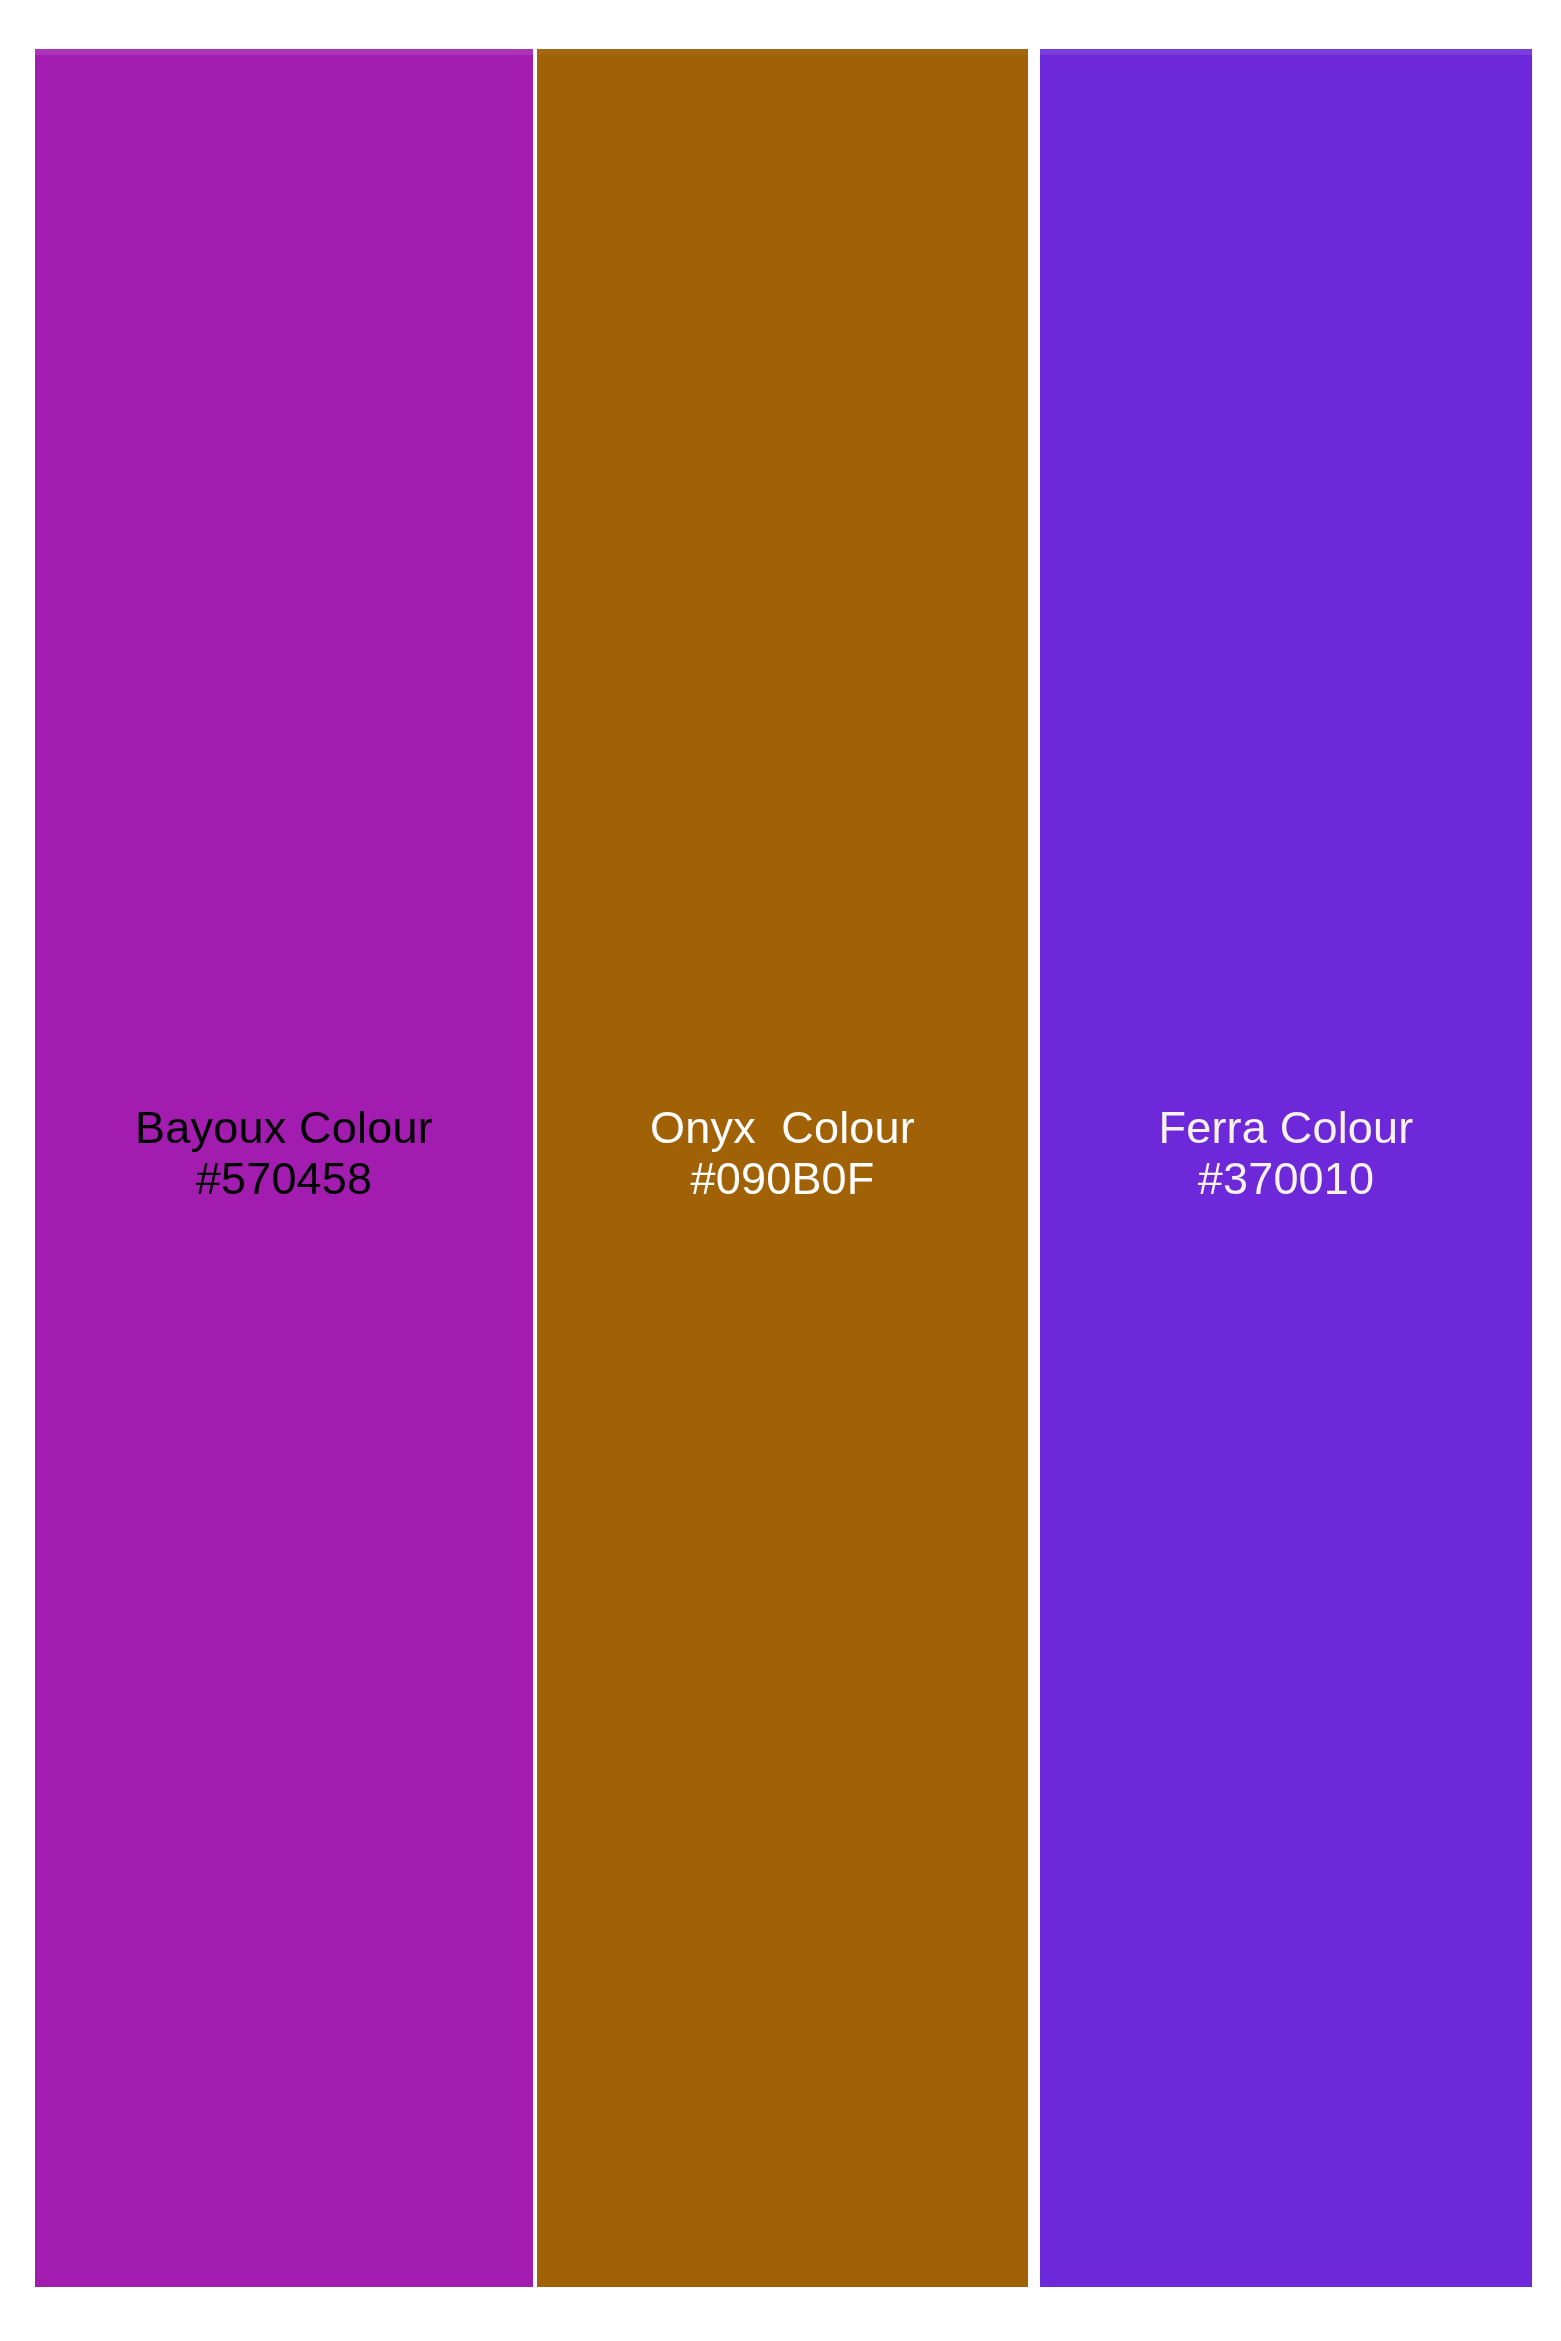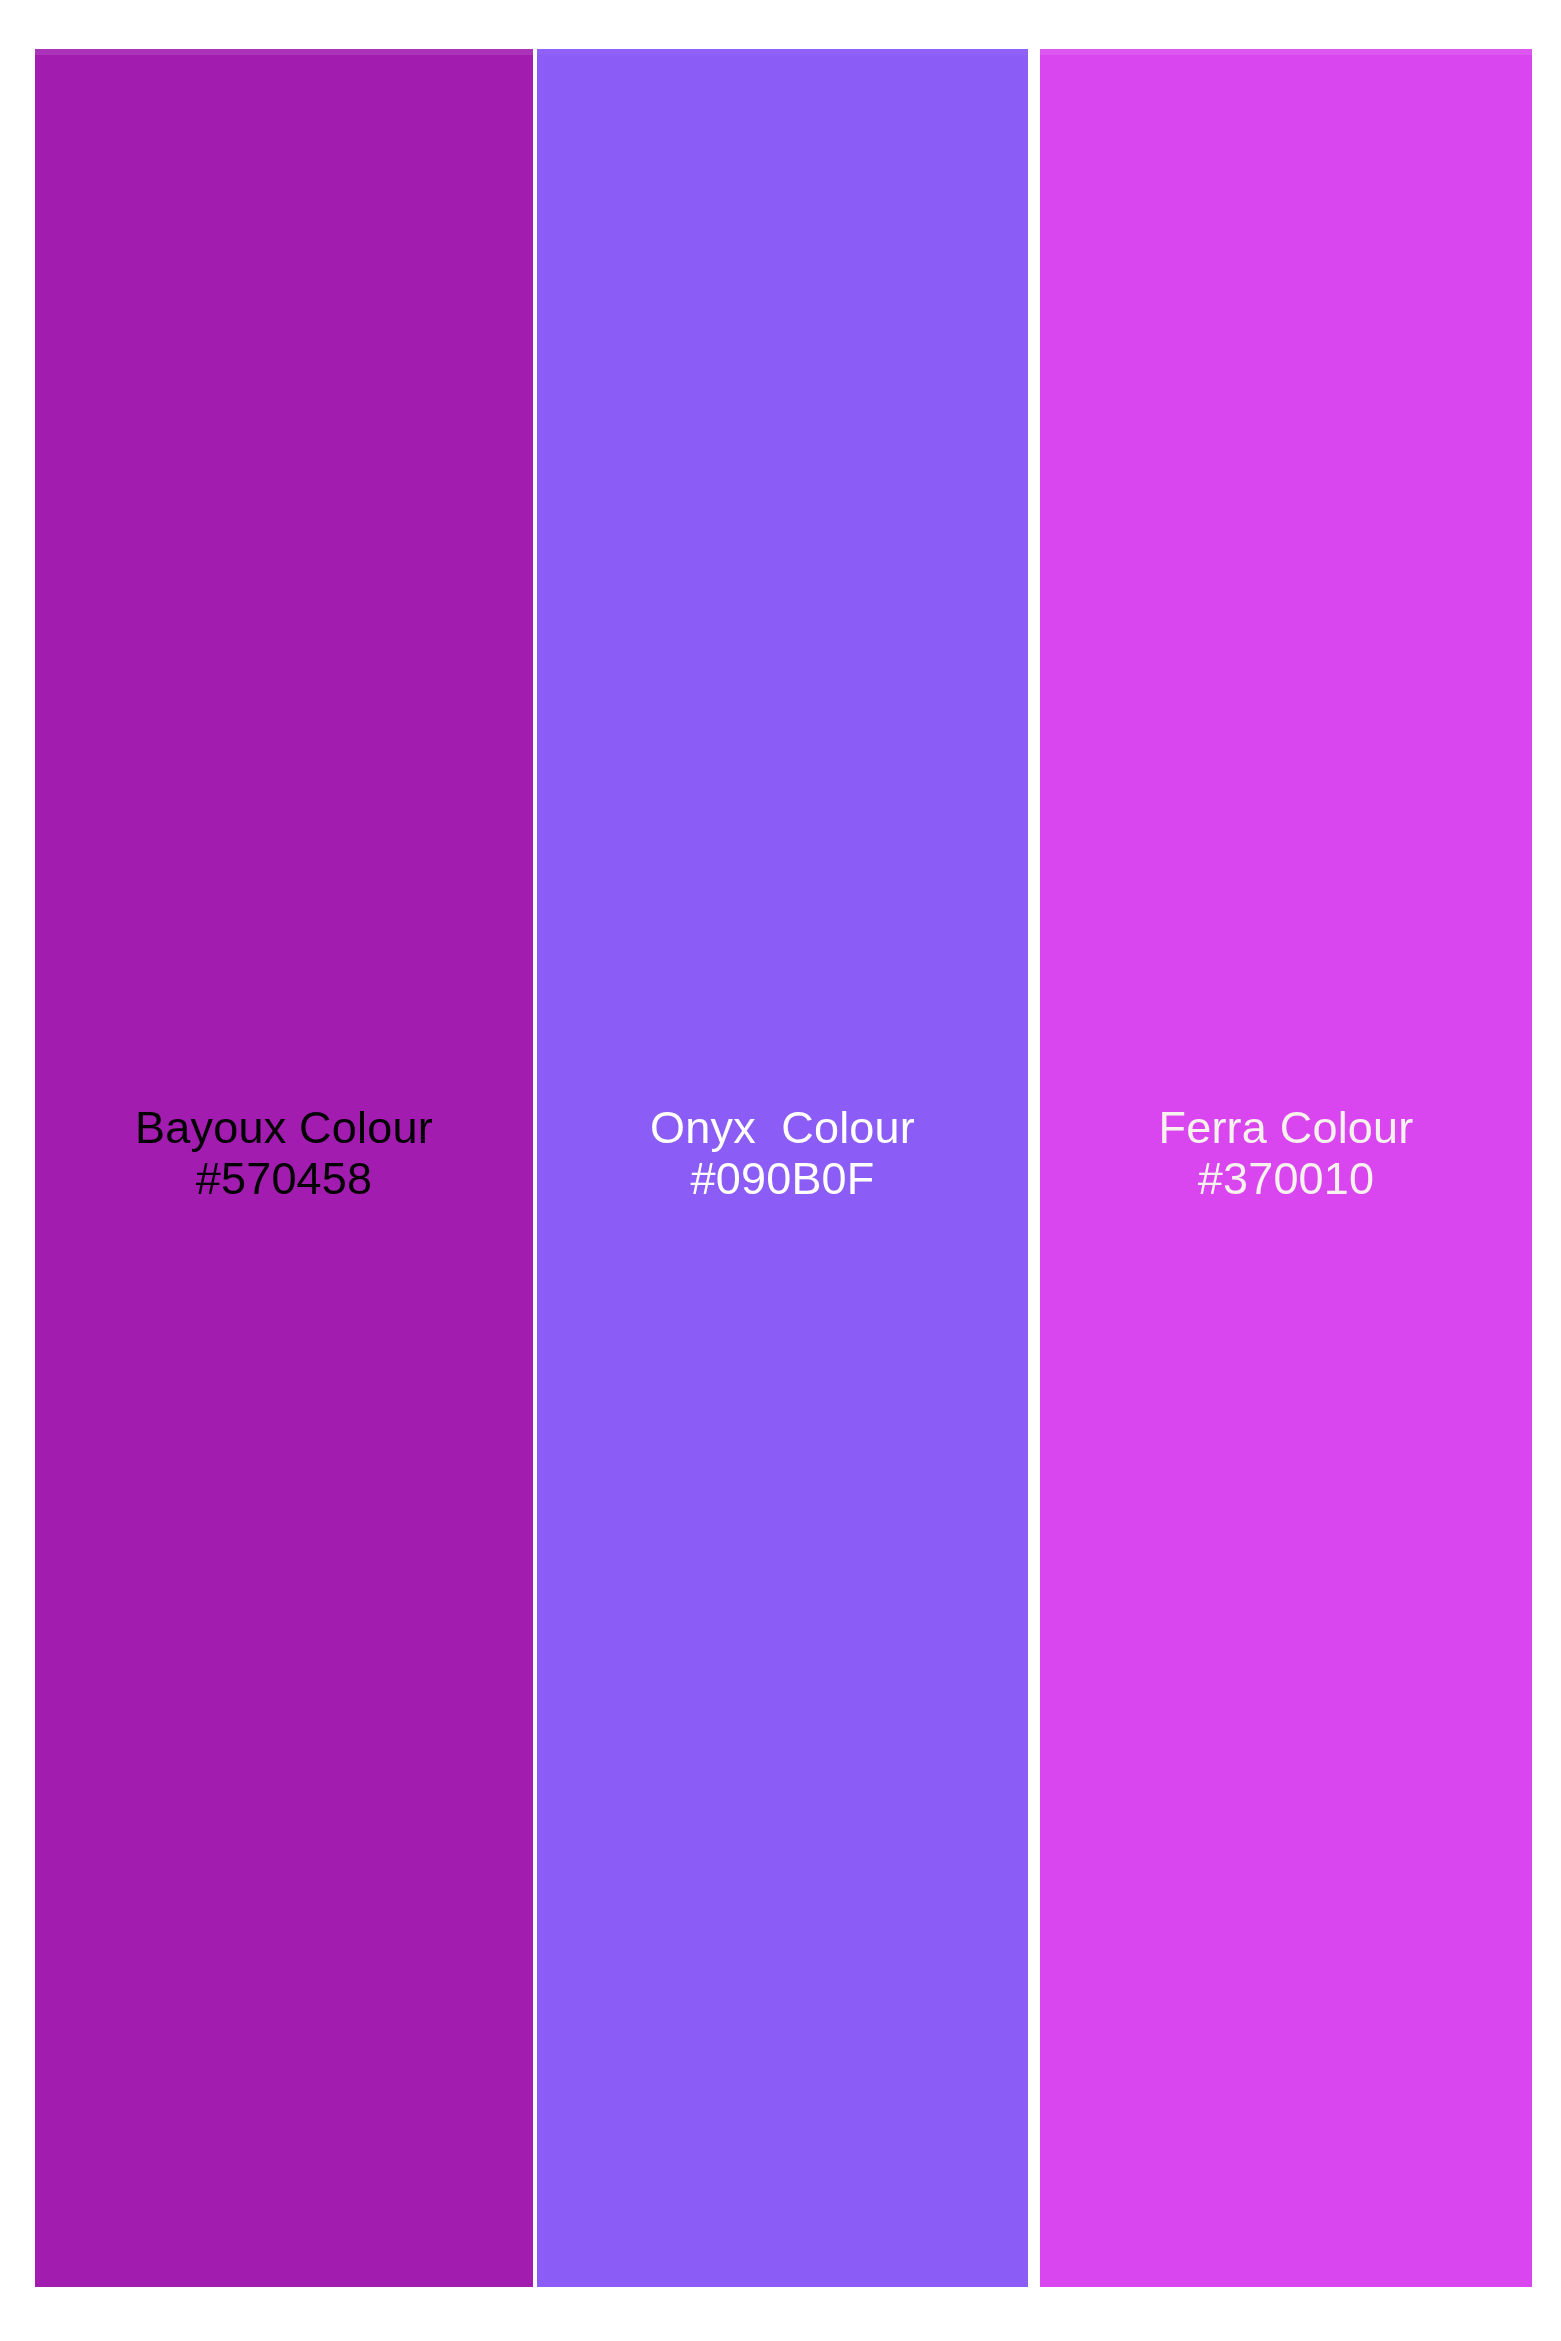--- a/index.html
+++ b/index.html
@@ -74,29 +74,29 @@
 <div id="swatch-board" style="background: rgb(255, 255, 255);">
 
   <div class="swatch-panel" id="panel-bayoux" style="background: #a21caf;">
     <div class="panel-top-edge"></div>
     <div class="panel-label" style="color: rgb(0, 0, 0);">
       <span class="label-name">Bayoux Colour</span>
       <span class="label-hex">#570458</span>
     </div>
   </div>
 
-  <div class="swatch-panel dark" id="panel-onyx" style="background: #8b5cf6;">
+  <div class="swatch-panel dark" id="panel-onyx" style="background: #a16207;">
     <div class="panel-top-edge"></div>
     <div class="panel-label" style="color: rgb(255, 255, 255);">
       <span class="label-name">Onyx  Colour</span>
       <span class="label-hex">#090B0F</span>
     </div>
   </div>
 
-  <div class="swatch-panel" id="panel-ferra" style="background: #d946ef;">
+  <div class="swatch-panel" id="panel-ferra" style="background: #6d28d9;">
     <div class="panel-top-edge"></div>
     <div class="panel-label" style="color: rgb(247, 242, 238);">
       <span class="label-name">Ferra Colour</span>
       <span class="label-hex">#370010</span>
     </div>
   </div>
 
 </div>
 
 

